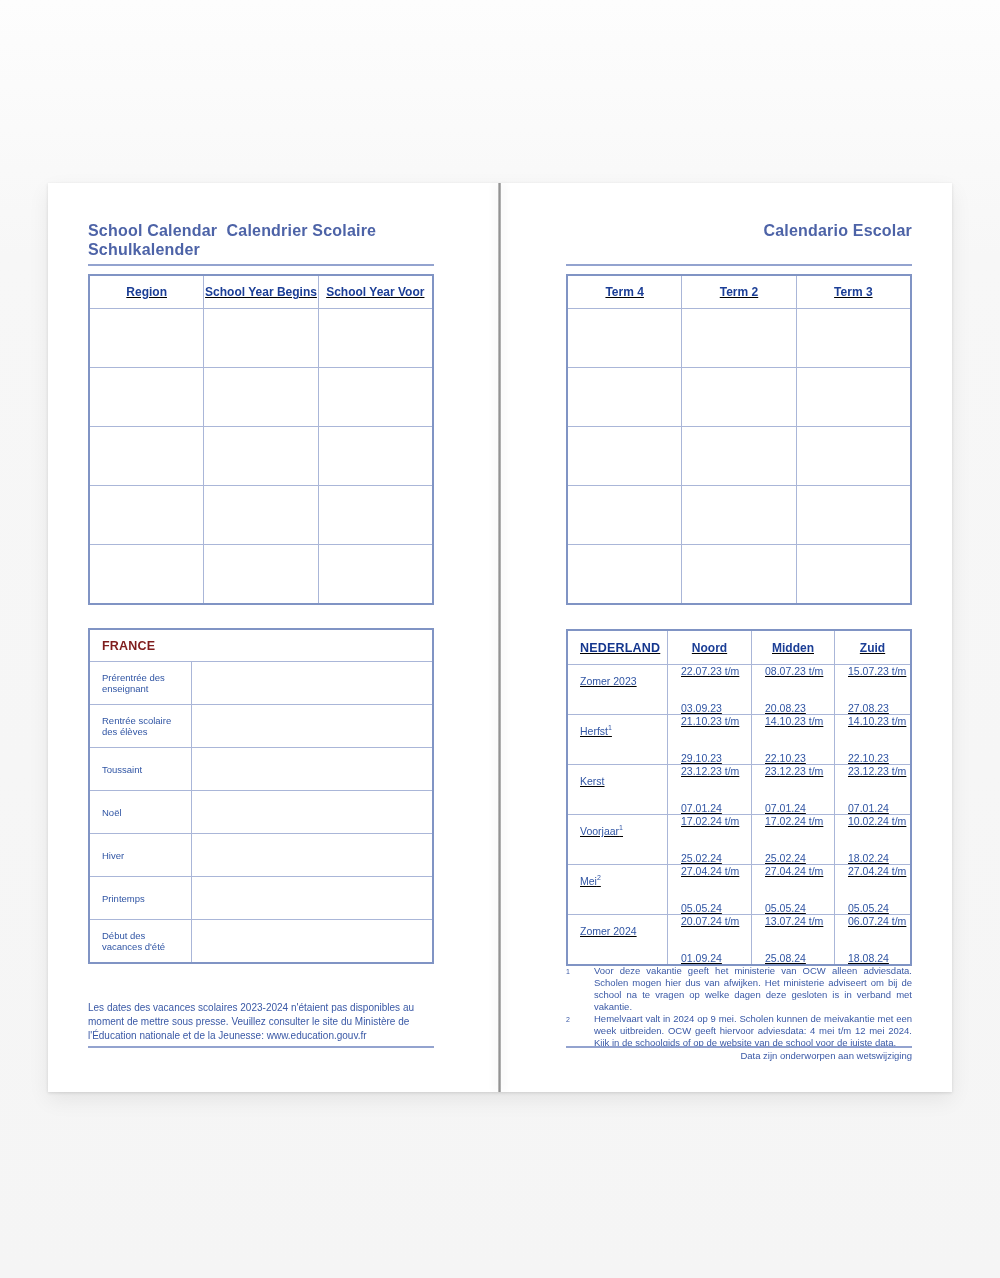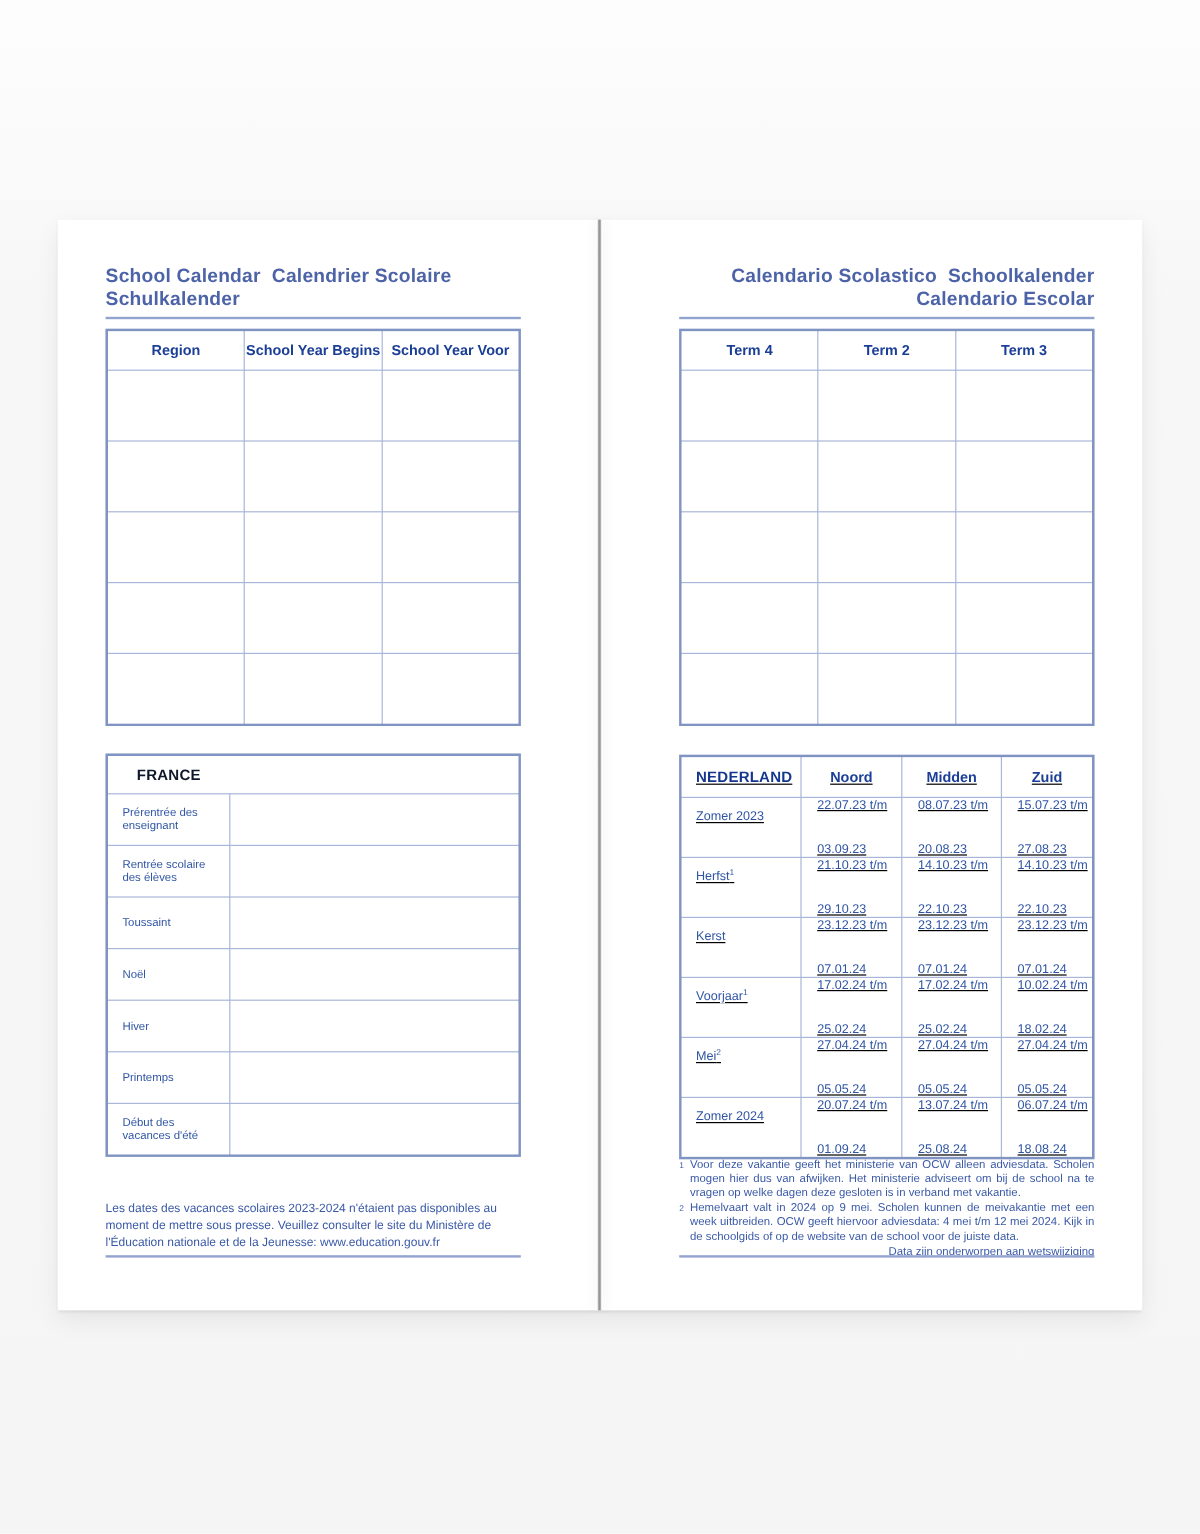--- a/index.html
+++ b/index.html
@@ -36,48 +36,48 @@
     line-height:19px; letter-spacing:0.2px; }
   .page-title .title-line { white-space:pre-wrap; }
   .half.right .page-title { text-align:right; }
   .title-rule { top:81px; height:2px; background:#93a3cf; }
 
   
   .tbl { display:grid; gap:1px; background:#aab6d8; border:2px solid #8094c4; }
   .tbl > div { background:#ffffff; }
 
   .grid-table { top:91px; grid-template-columns:repeat(3,1fr);
-    grid-template-rows:32px repeat(5,58px); }
+    grid-template-rows:32px repeat(5,58px);text-decoration:underline; }
   .col-header { display:flex; align-items:center; justify-content:center;
     font-size:12px; font-weight:bold; color:#1b3e96; }
 
   
   .france-table { top:445px; grid-template-columns:101px 1fr;
     grid-template-rows:31px repeat(7,42px); }
   .f-head { grid-column:1 / 3; display:flex; align-items:center;
-    padding-left:24px; font-size:12.5px; font-weight:bold; color:#0f172a;
+    padding-left:12px; font-size:12.5px; font-weight:bold; color:#7f1d1d;
     letter-spacing:0.2px; }
   .f-label { display:flex; align-items:center; padding:0 6px 0 12px;
     font-size:9.5px; line-height:11px; color:#3055a4; }
 
   
   .nederland-table { top:446px; grid-template-columns:99px 83px 82px 1fr;
     grid-template-rows:33px repeat(6,49px);text-decoration:underline; }
   .n-title { display:flex; align-items:center; padding-left:12px;
     font-size:12.5px; font-weight:bold; color:#14368e; letter-spacing:0.2px; }
   .n-label { padding:9px 4px 0 12px; font-size:10.5px; color:#3055a4; }
   .n-label sup { font-size:7px; }
   .n-cell { display:flex; flex-direction:column; justify-content:center;
     padding-left:13px; font-size:10.5px; line-height:17px; color:#3055a4;gap:20px; }
 
   
   .footer-left { top:818px; font-size:10px; line-height:14px; color:#3a59a6; }
   .footnotes { top:782px; font-size:9.5px; line-height:12px; color:#3a59a6;
     text-align:justify; }
-  .fn { display:flex; }
+  .fn { display:flex;gap:19px; }
   .fn-marker { flex:none; width:9px; font-size:7px; padding-top:1px; }
   .fn-text { flex:1; }
   .fn-final { margin-top:1px; text-align:right;margin-left:34px; }
   .bottom-rule { top:863px; height:2px; background:#93a3cf; }
 </style>
 </head>
 <body>
 
 <div class="canvas">
   <div class="spread">
@@ -127,21 +127,20 @@
         <div class="f-label">Début des vacances d'été</div>
           <div></div>
       </div>
 
       <div class="footer-left">Les dates des vacances scolaires 2023-2024 n'étaient pas disponibles au moment de mettre sous presse. Veuillez consulter le site du Ministère de l'Éducation nationale et de la Jeunesse: www.education.gouv.fr</div>
       <div class="bottom-rule"></div>
     </div>
 
     <div class="half right">
       <div class="page-title">
-        <div class="title-line">Calendario Scolastico  Schoolkalender</div>
         <div class="title-line">Calendario Escolar</div>
       </div>
       <div class="title-rule"></div>
 
       <div class="tbl grid-table">
         <div class="col-header">Term 4</div>
         <div class="col-header">Term 2</div>
         <div class="col-header">Term 3</div>
         <div></div>
           <div></div>

